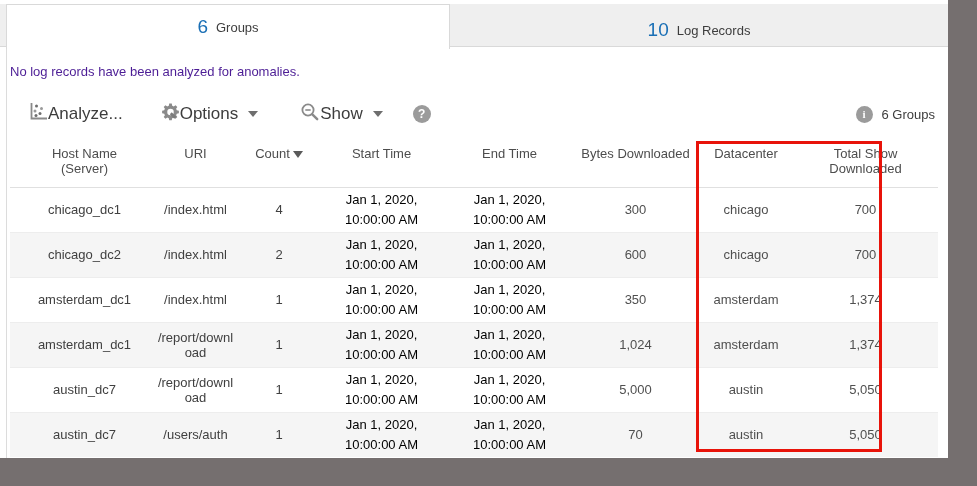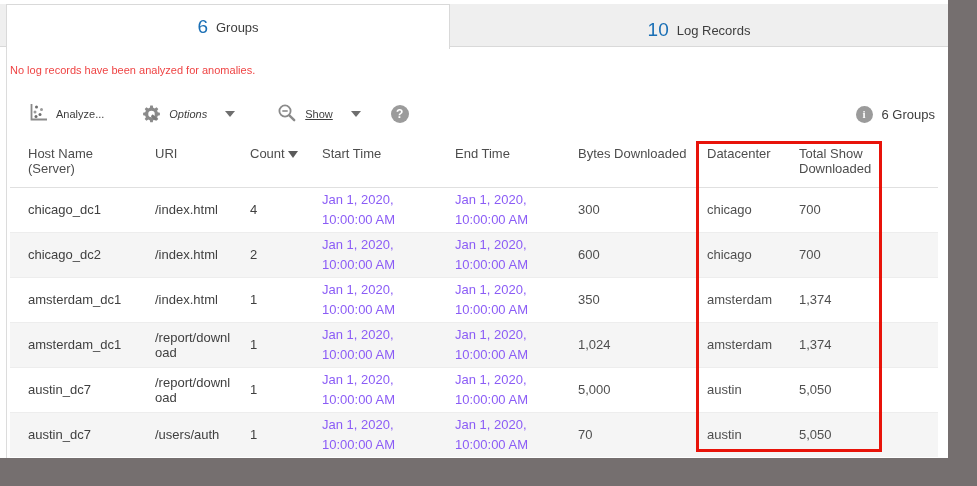--- a/index.html
+++ b/index.html
@@ -14,51 +14,51 @@
             background:#efefef; border-bottom:1px solid #d9d9d9; }
   .panel-left-border { position:absolute; left:6px; top:4px; width:1px; height:454px; background:#dcdcdc; }
   .tab { display:flex; align-items:center; justify-content:center; gap:8px; cursor:pointer; }
   .tab-active { position:absolute; left:6px; top:4px; width:444px; height:45px;
                 background:#ffffff; border:1px solid #d9d9d9; border-bottom:none; z-index:2; }
   .tab-inactive { position:absolute; left:450px; top:4px; width:498px; height:52px; z-index:2; }
   .tab-num { font-size:19px; color:#1a6fb5; }
   .tab-label { font-size:13px; color:#3d3d3d;text-align:right; }
 
   
-  .message { position:absolute; left:10px; top:64px; font-size:11px; color:#ef4444; }
+  .message { position:absolute; left:10px; top:64px; font-size:13px; color:#4c1d95; }
 
   
   .toolbar { position:absolute; left:0; top:99px; width:948px; height:30px;
              display:flex; align-items:center; padding:0 13px 0 28px; }
-  .tb-btn { display:flex; align-items:center; gap:8px; font-size:11px; color:#3d3d3d; cursor:pointer; }
-  .tb-gap1 { margin-left:38px;font-style:italic; } .tb-gap2 { margin-left:42px;text-decoration:underline; } .tb-gap3 { margin-left:30px; }
+  .tb-btn { display:flex; align-items:center; font-size:17px; color:#3d3d3d; cursor:pointer; }
+  .tb-gap1 { margin-left:38px; } .tb-gap2 { margin-left:42px; } .tb-gap3 { margin-left:30px; }
   .caret { width:0; height:0; border-left:5px solid transparent; border-right:5px solid transparent;
            border-top:6px solid #6e6e6e; margin-left:10px; }
   .circle-icon { width:18px; height:18px; border-radius:50%; background:#9b9b9b; color:#fff;
                  display:flex; align-items:center; justify-content:center;
                  font-size:12px; font-weight:bold; }
   .info-circle { width:17px; height:17px; border-radius:50%; background:#9b9b9b; color:#fff;
                  display:flex; align-items:center; justify-content:center;
                  font-size:11px; font-weight:bold; font-family:"Liberation Serif", serif; }
   .spacer { flex:1; }
   .summary { display:flex; align-items:center; gap:9px; font-size:13px; color:#3d3d3d; }
 
   
   .table-wrap { position:absolute; left:10px; top:140px; width:928px; }
   table { width:100%; border-collapse:collapse; table-layout:fixed; font-size:13px; }
   thead td { height:47px; vertical-align:top; padding-top:6px; color:#4d4d4d;
              border-bottom:1px solid #e0e0e0; }
   tbody tr { height:45px; }
   tbody tr + tr td { border-top:1px solid #ededed; }
   tbody tr:nth-child(even) { background:#f5f5f5; }
-  td { vertical-align:middle; padding-left:8px; padding-right:6px; overflow:hidden; }
+  td { vertical-align:middle; padding-left:8px; padding-right:6px; overflow:hidden;text-align:center; }
   td.c-host { padding-left:18px; }
   .link { color:#404040; cursor:pointer; }
   .c-uri { word-break:break-all; }
-  .date { color:#8b5cf6; line-height:1.5; }
+  .date { color:#000000; line-height:1.5; }
   .val { color:#4f4f4f;margin-top:12px; }
   .sort-caret { display:inline-block; width:0; height:0; border-left:5px solid transparent;
                 border-right:5px solid transparent; border-top:7px solid #5a5a5a;
                 margin-left:3px; vertical-align:middle; }
 
   
   .highlight-box { position:absolute; left:696px; top:141px; width:186px; height:311px;
                    border:3px solid #e8130a; z-index:6; pointer-events:none; }
 
   

